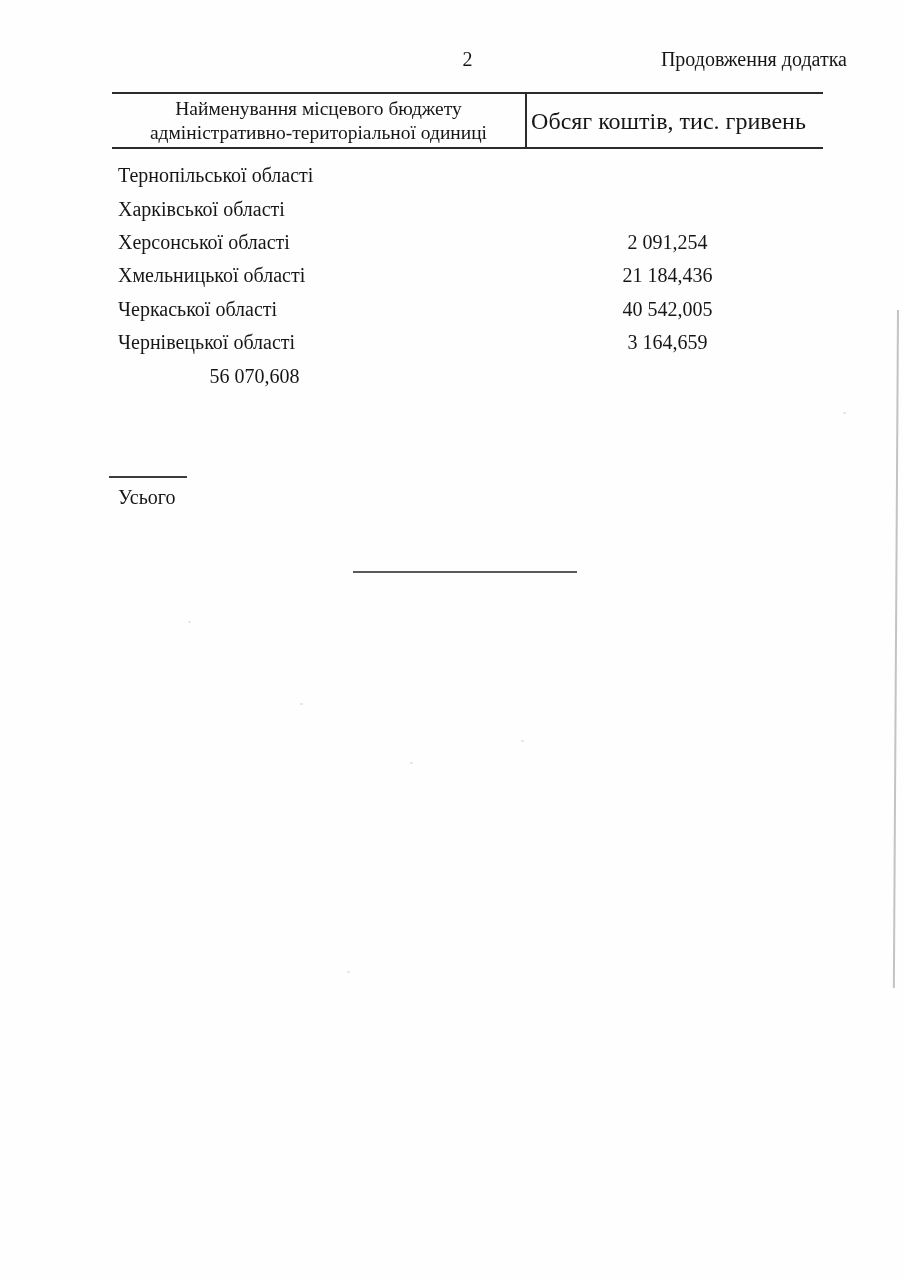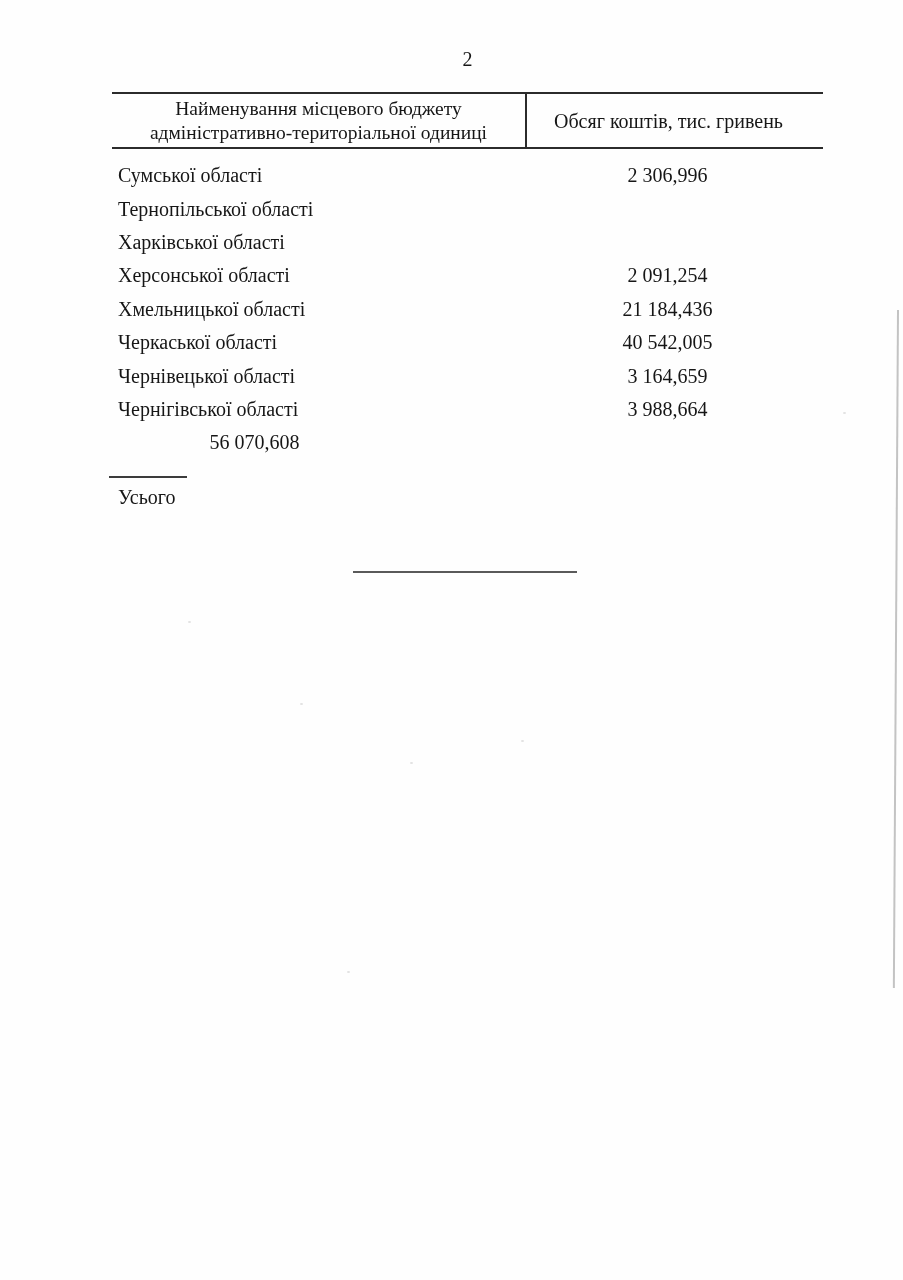--- a/index.html
+++ b/index.html
@@ -42,21 +42,21 @@
     border-bottom:2px solid var(--table-line);
     height:57px;
   }
   .th{
     display:flex;align-items:center;justify-content:center;
     text-align:center;font-size:19.5px;line-height:24px;
   }
   .th-name{width:413px;padding:0 3px;}
   .th-value{
     width:298px;border-left:2px solid var(--table-line);
-    padding-right:13px;font-size:20px;
+    padding-right:13px;font-size:24px;
   }
   .tbody{padding-top:10px;}
   .trow{display:flex;align-items:center;height:33.4px;}
   .td-name{width:413px;padding-left:6px;font-size:20px;white-space:nowrap;}
   .td-value{width:298px;text-align:center;padding-right:13px;font-size:20px;white-space:nowrap;}
   
   .total-separator{
     position:absolute;left:109px;top:476px;width:78px;height:2px;
     background:#3c3c3c;
   }
@@ -82,32 +82,29 @@
     background:#9a9a9a;opacity:.28;
   }
 </style>
 </head>
 <body>
 
 <div class="page">
 
   <div class="page-header">
     <span class="page-number">2</span>
+    <span class="continuation-note">Продовження додатка</span>
   </div>
 
   <div class="budget-table">
     <div class="thead">
       <div class="th th-name">Найменування місцевого бюджету адміністративно-територіальної одиниці</div>
       <div class="th th-value">Обсяг коштів, тис. гривень</div>
     </div>
     <div class="tbody">
-  <div class="trow">
-    <span class="td-name">Сумської області</span>
-    <span class="td-value">2 306,996</span>
-  </div>
 
   <div class="trow">
     <span class="td-name">Тернопільської області</span>
   </div>
 
   <div class="trow">
     <span class="td-name">Харківської області</span>
   </div>
 
   <div class="trow">
@@ -123,24 +120,20 @@
   <div class="trow">
     <span class="td-name">Черкаської області</span>
     <span class="td-value">40 542,005</span>
   </div>
 
   <div class="trow">
     <span class="td-name">Чернівецької області</span>
     <span class="td-value">3 164,659</span>
   </div>
 
-  <div class="trow">
-    <span class="td-name">Чернігівської області</span>
-    <span class="td-value">3 988,664</span>
-  </div>
 
   <div class="trow">
     <span class="td-value">56 070,608</span>
   </div>
 </div>
   </div>
 
   <div class="total-separator"></div>
 
   <div class="total-row">

